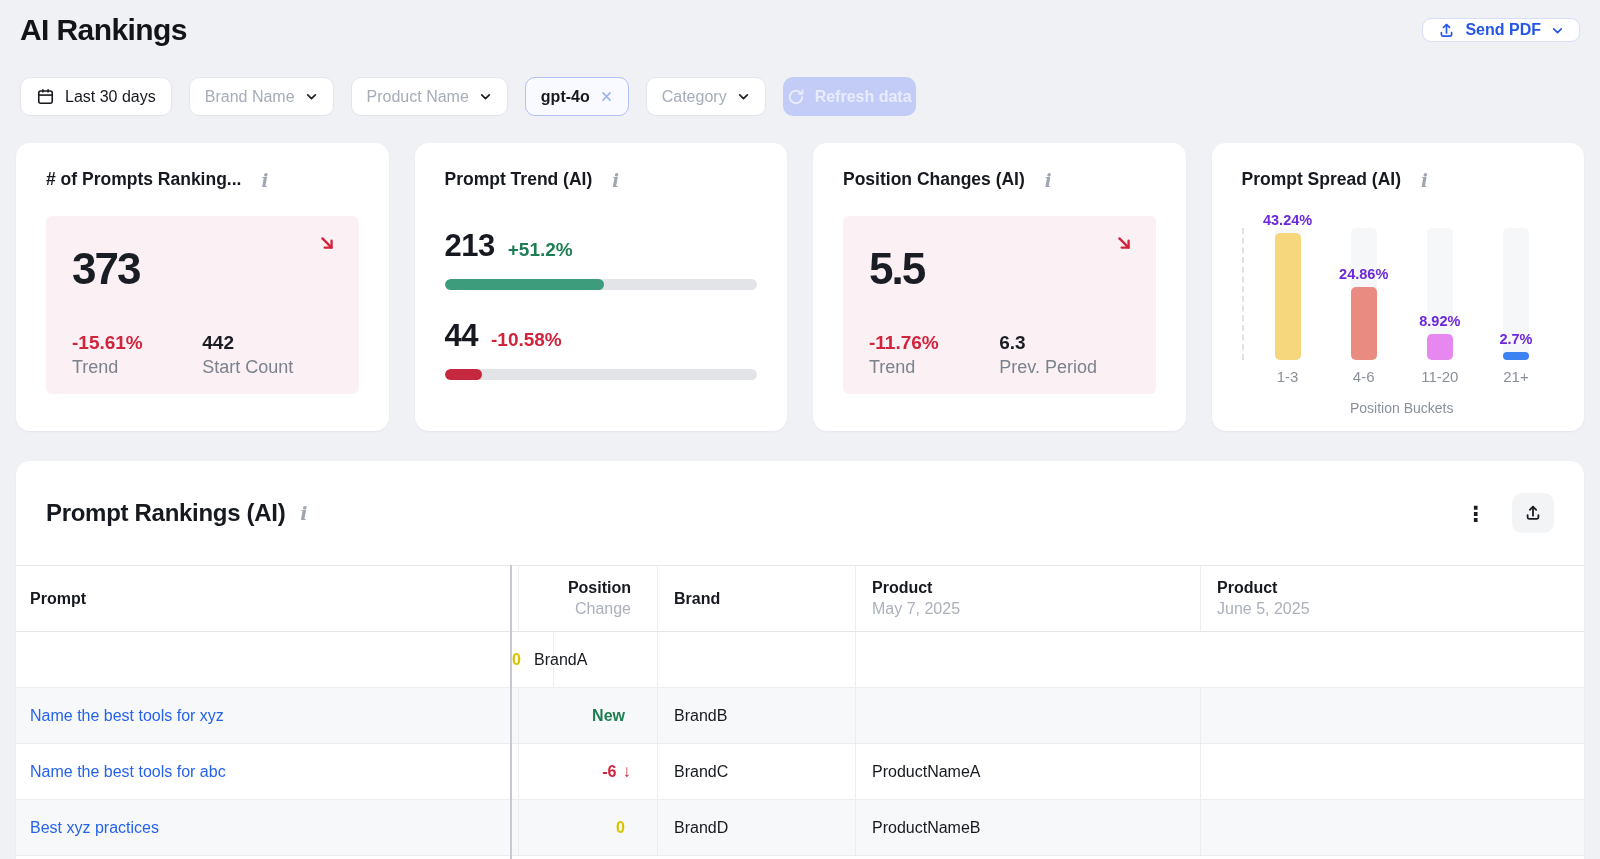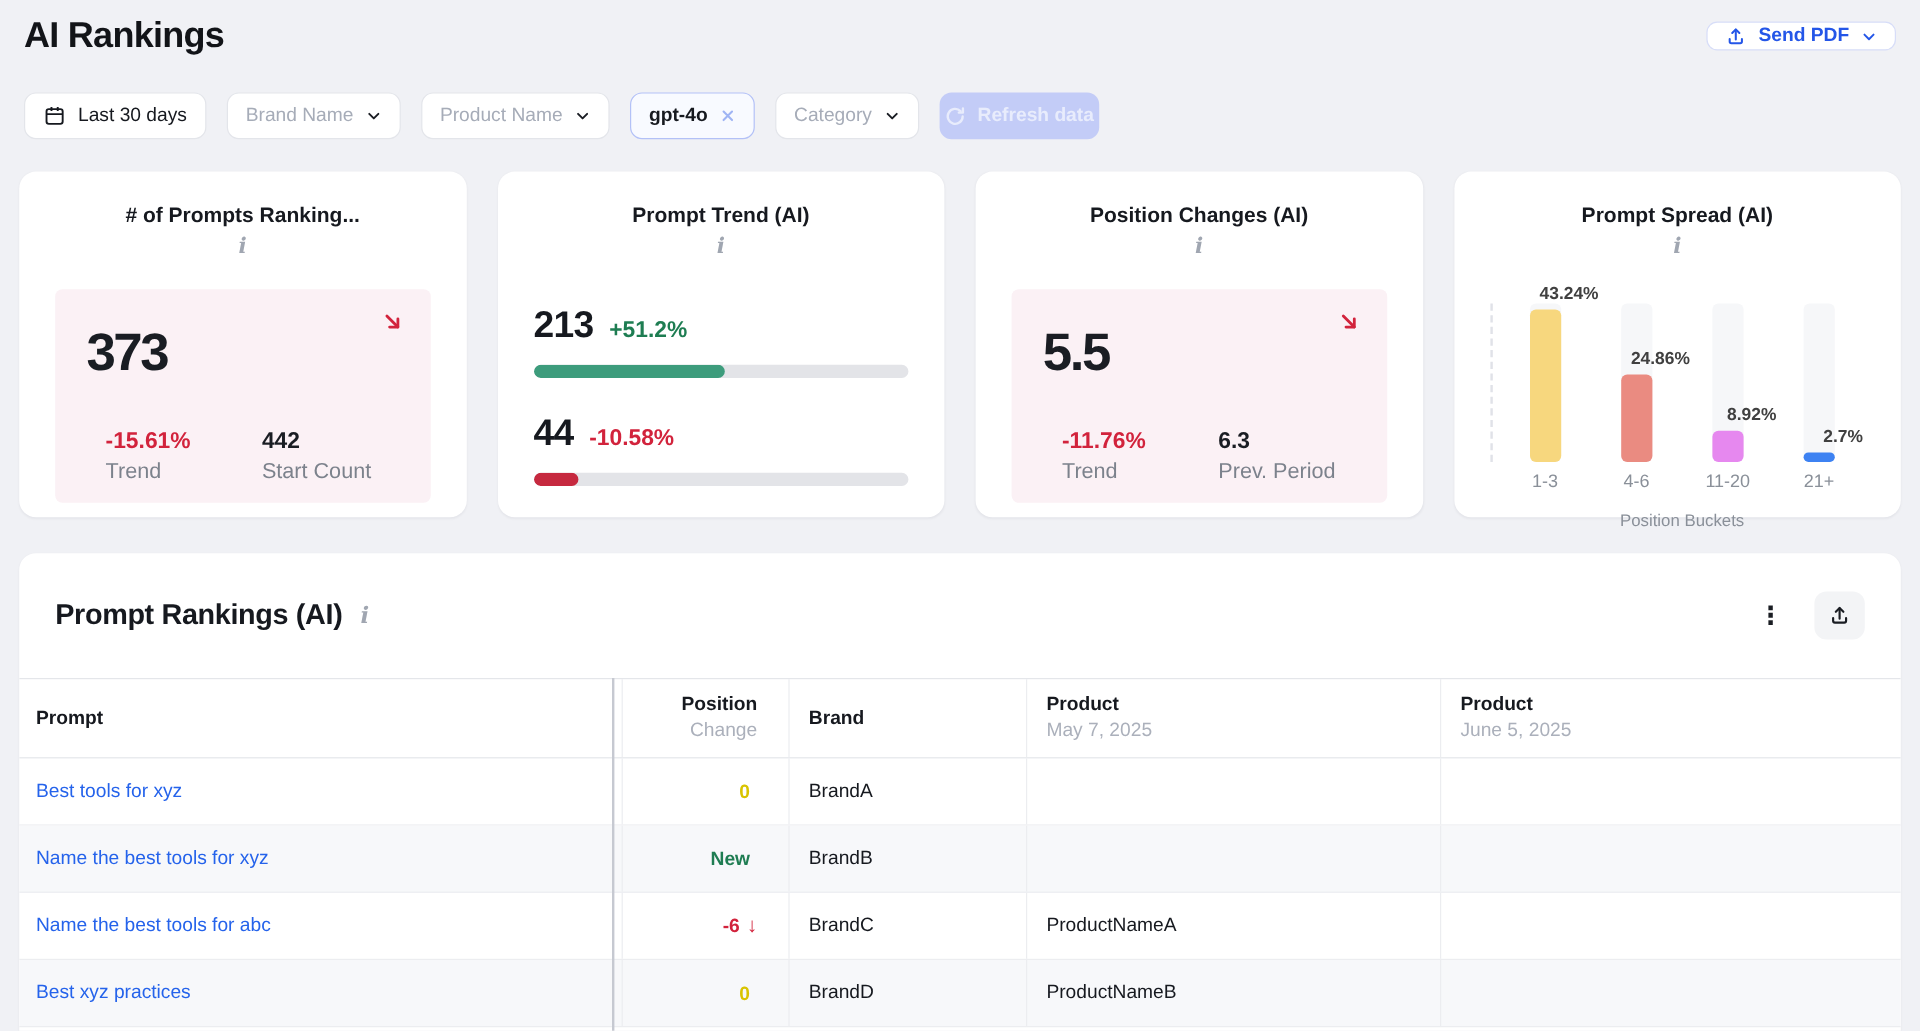--- a/index.html
+++ b/index.html
@@ -32,34 +32,34 @@
   .refresh {
     background:#C3CCF7; border:none; color:#E8ECFC; font-weight:700;
     padding:0 4px; cursor:default;
   }
   
   .cards { display:grid; grid-template-columns:repeat(4,1fr); gap:26px; margin:27px 16px 0; }
   .card {
     background:#fff; border-radius:14px; padding:26px 30px; height:288px;
     box-shadow:0 1px 2px rgba(16,24,40,.05);
   }
-  .card-title-row { display:flex; align-items:center; gap:7px;flex-direction:column; }
+  .card-title-row { display:flex; align-items:flex-end; gap:20px; }
   .card-title { font-size:17.5px; font-weight:700; white-space:nowrap; }
   .info {
     font-family:"DejaVu Serif",serif; font-style:italic; font-weight:600;
     color:#A0A6B1; font-size:18px; line-height:1; cursor:pointer;
   }
   .pink-panel {
     position:relative; background:#FBF1F5; border-radius:6px;
     margin-top:26px; height:178px; padding:20px 26px;
   }
   .panel-arrow { position:absolute; top:17px; right:22px; display:flex; }
   .big-number { font-size:44px; font-weight:800; letter-spacing:-2px; line-height:66px; color:#1A1D23; }
   .stats { display:flex; margin-top:30px; }
-  .stat { width:50%;margin-left:16px; }
+  .stat { width:50%; }
   .stat-value { font-size:19px; font-weight:700; color:#1A1D23; }
   .stat-value.red { color:#D2233C; }
   .stat-label { font-size:18px; color:#7C828C; margin-top:3px; }
   
   .metric-row { display:flex; align-items:baseline; gap:13px; }
   .metric-row.first { margin-top:38px; }
   .metric-row.second { margin-top:28px; }
   .metric-value { font-size:31px; font-weight:800; letter-spacing:-0.5px; }
   .metric-pct { font-size:19px; font-weight:700; }
   .txt-green { color:#1E7D52; }
@@ -68,21 +68,21 @@
   .fill { height:100%; border-radius:6px; }
   .fill.green-bg { background:#3D9C7C; }
   .fill.red-bg { background:#C6293F; }
   
   .chart { position:relative; margin-top:20px; padding-left:8px; }
   .chart-axis { position:absolute; left:0; top:18px; height:132px; border-left:2px dashed #E0E2E8; }
   .chart-cols { display:flex; }
   .chart-col { flex:1; display:flex; flex-direction:column; align-items:center; }
   .col-track { position:relative; width:26px; height:132px; background:#F6F7F9; border-radius:5px; margin-top:18px; }
   .col-bar { position:absolute; bottom:0; left:0; width:100%; border-radius:5px; }
-  .col-value { position:absolute; left:50%; transform:translateX(-50%); font-size:14.5px; font-weight:700; white-space:nowrap; color:#404040;margin-left:20px; }
+  .col-value { position:absolute; left:50%; transform:translateX(-50%); font-size:14.5px; font-weight:700; white-space:nowrap; color:#6d28d9; }
   .col-cat { margin-top:8px; font-size:15px; color:#8A9099; }
   .chart-xlabel { text-align:center; font-size:14px; color:#8A9099; margin-top:15px; }
   
   .table-card {
     position:relative; background:#fff; border-radius:14px 14px 0 0;
     margin:30px 16px 0; height:399px; overflow:hidden;
     box-shadow:0 1px 2px rgba(16,24,40,.05);
   }
   .table-head { height:104px; display:flex; justify-content:space-between; align-items:center; padding:0 30px; }
   .table-title-row { display:flex; align-items:center; gap:15px; }
@@ -347,23 +347,20 @@
       <span class="head-label">Product</span>
       <span class="head-sub">May 7, 2025</span>
     </div>
     <div class="cell c-prod2">
       <span class="head-label">Product</span>
       <span class="head-sub">June 5, 2025</span>
     </div>
   </div>
 
   <div class="t-row body-row">
-    <div class="cell c-prompt">
-        <a class="prompt-link">Best tools for xyz</a>
-      </div>
     <div></div>
     <div class="cell c-pos">
         <span class="change-val change-zero"><span>0</span><span class="change-arrow"></span></span>
       </div>
     <div class="cell c-brand">BrandA</div>
     <div class="cell c-prod1"></div>
     <div class="cell c-prod2"></div>
   </div>
 
   <div class="t-row body-row striped">

